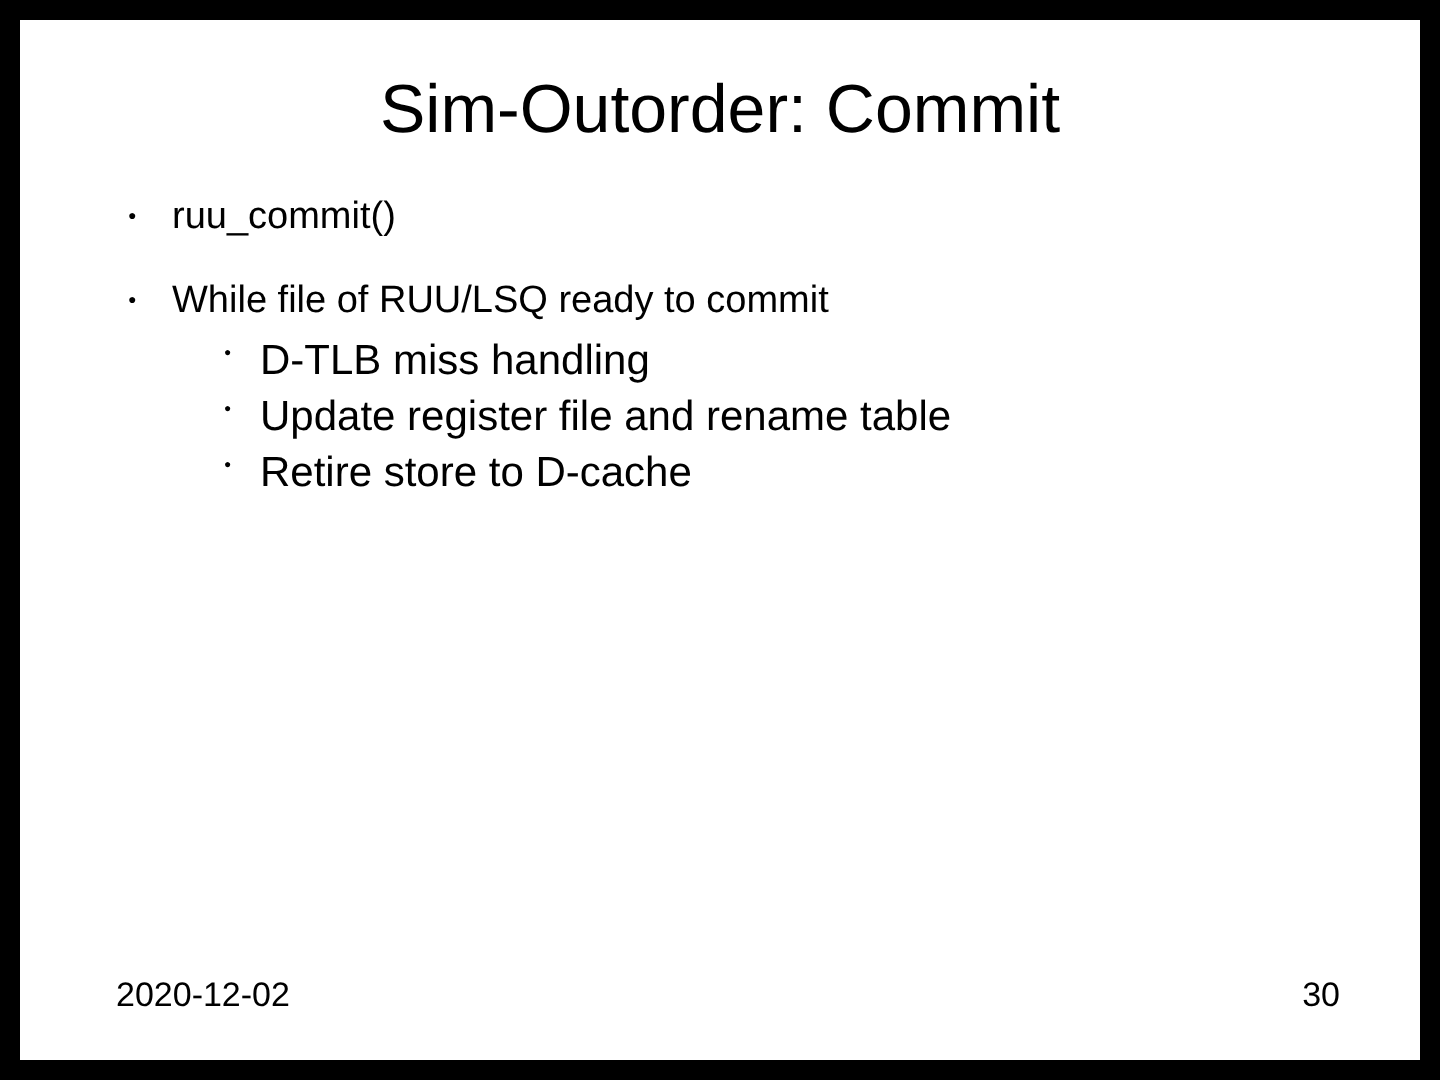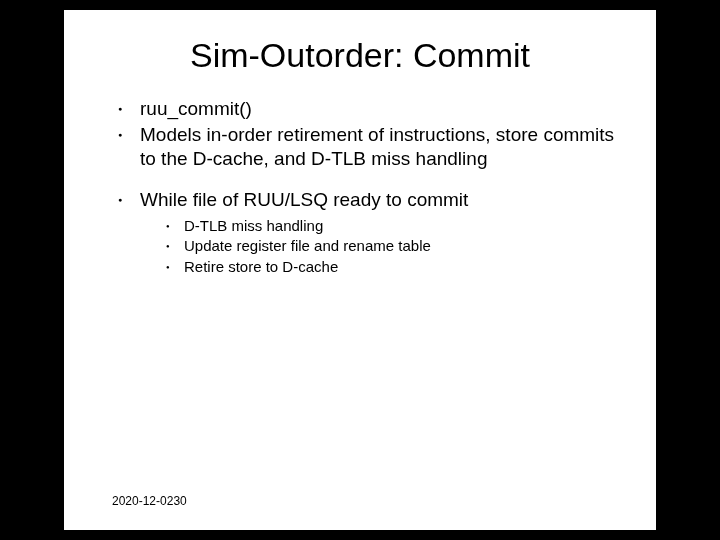--- a/index.html
+++ b/index.html
@@ -5,21 +5,21 @@
   * { margin: 0; padding: 0; box-sizing: border-box; }
   html, body { width: 720px; height: 540px; }
   body {
     background: #000;
     display: flex;
     align-items: center;
     justify-content: center;
     font-family: Arial, Helvetica, sans-serif;
   }
   .slide {
-    width: 592px;
+    width: 700px;
     height: 520px;
     background: #fff;
     position: relative;
     padding: 18px 30px 20px 30px;
   }
   .title {
     font-size: 34px;
     text-align: center;
     margin-top: 8px;
     margin-bottom: 22px;
@@ -45,53 +45,50 @@
   }
   ul.level1 > li.gap { margin-top: 18px; }
   .italic { }
   ul.level2 {
     list-style: none;
     padding-left: 26px;
     margin-top: 4px;
   }
   ul.level2 > li {
     position: relative;
-    font-size: 15px;
+    font-size: 21px;
     line-height: 1.35;
     padding-left: 18px;
   }
   ul.level2 > li::before {
     content: "●";
     position: absolute;
     left: 0;
     top: 6px;
     font-size: 6px;
   }
   .footer {
     position: absolute;
     bottom: 22px;
     left: 48px;
     right: 40px;
     display: flex;
-    justify-content: flex-start;
-    font-size: 12px;
+    justify-content: space-between;
+    font-size: 17px;
   }
 </style>
 </head>
 <body>
 
 <div class="slide">
   <h1 class="title">Sim-Outorder: Commit</h1>
 
   <ul class="level1">
     <li>
       <span class="italic">ruu_commit()</span>
-    </li>
-    <li>
-      <span>Models in-order retirement of instructions, store commits to the D-cache, and D-TLB miss handling</span>
     </li>
     <li class="gap">
       <span>While file of RUU/LSQ ready to commit</span>
       <ul class="level2">
         <li>
           <span>D-TLB miss handling</span>
         </li>
         <li>
           <span>Update register file and rename table</span>
         </li>

